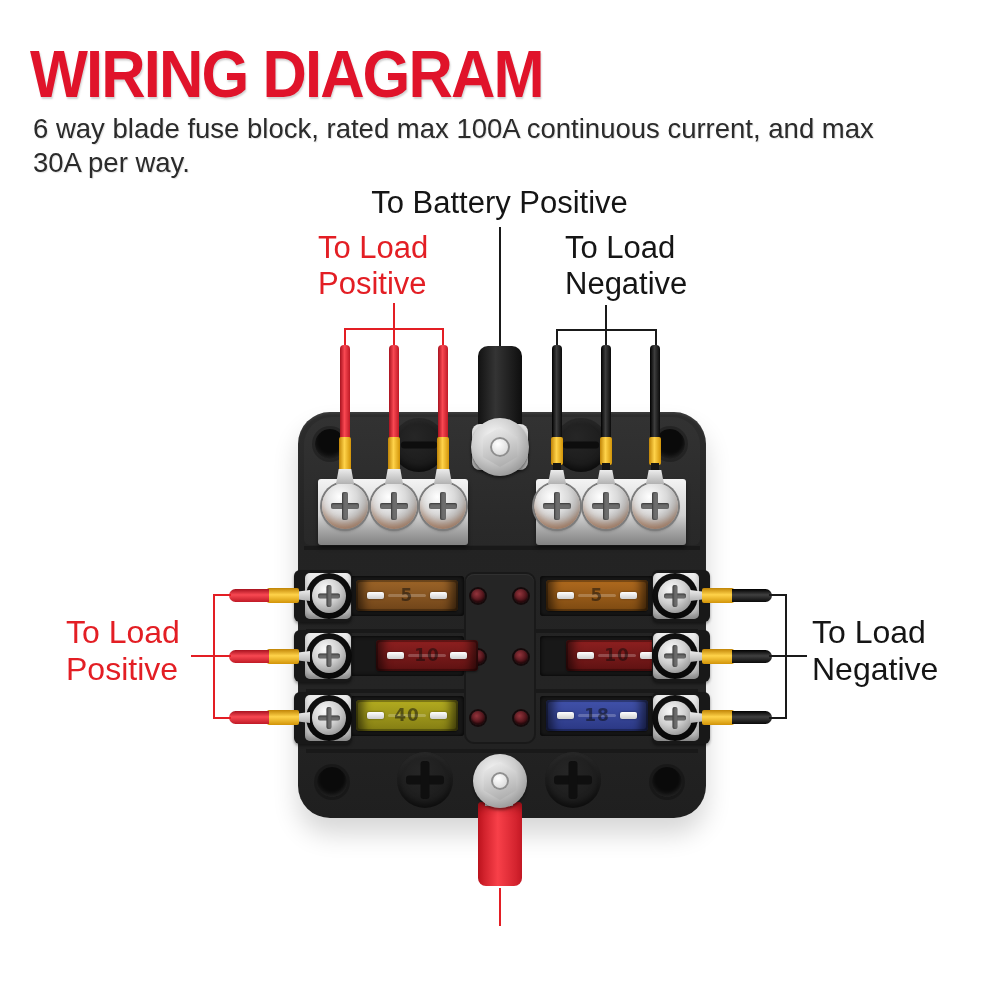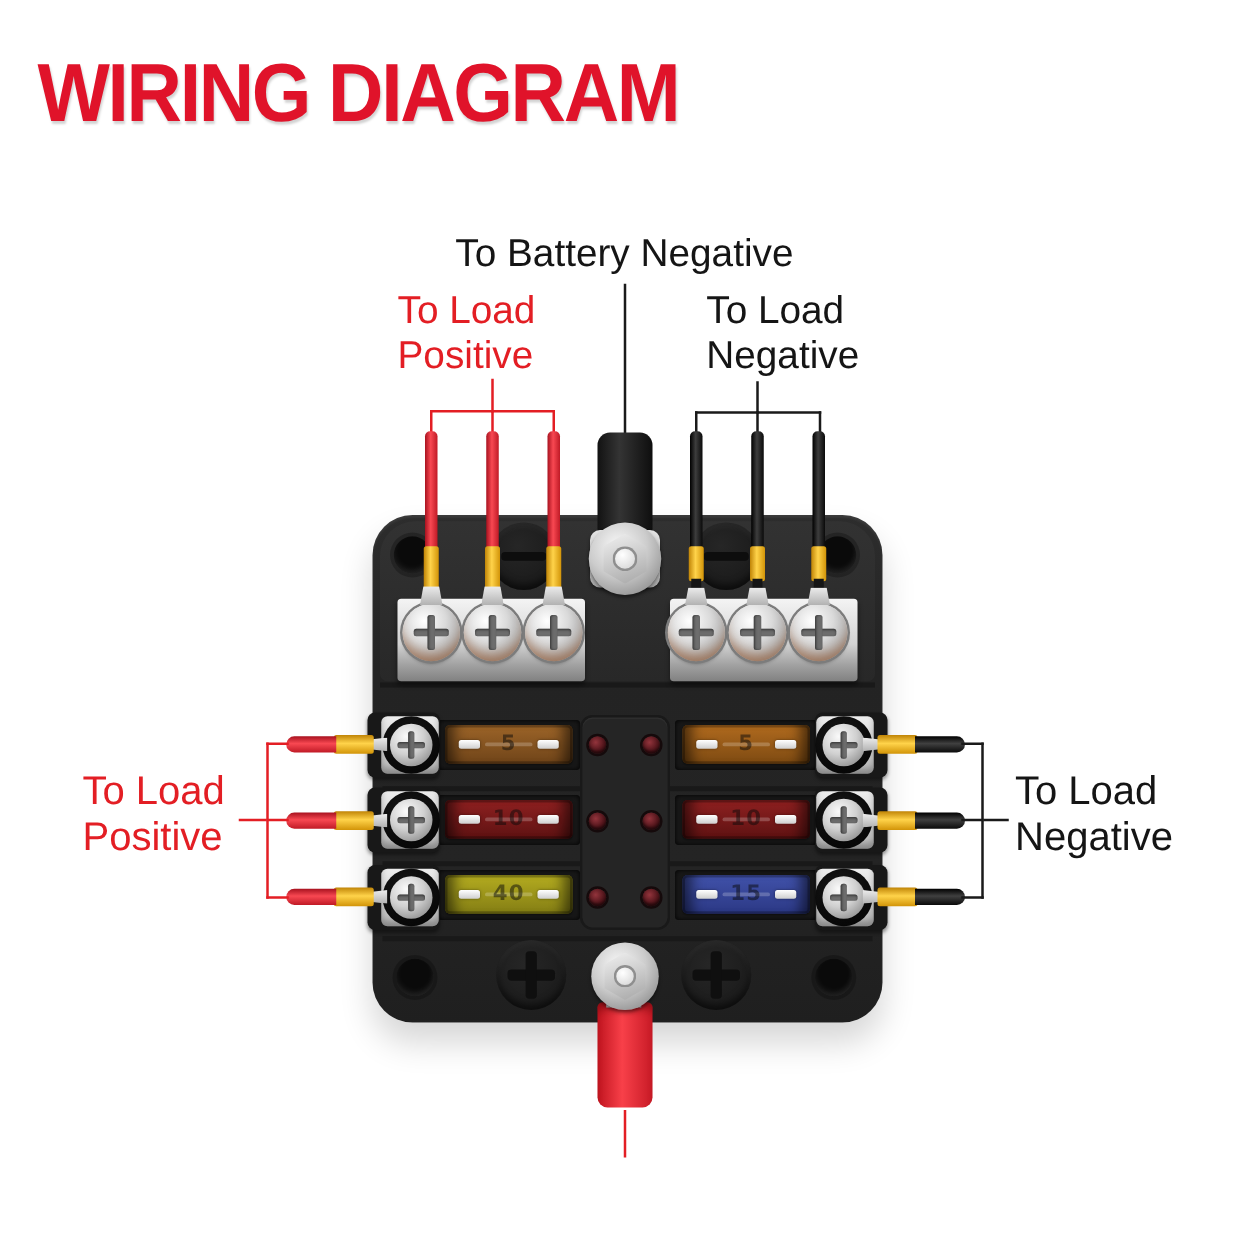--- a/index.html
+++ b/index.html
@@ -61,21 +61,21 @@
   .ring{width:46px;height:46px;border-radius:50%;background:radial-gradient(circle at 45% 40%,#1c1c1c,#050505 80%);}
   .screw2{border-radius:50%;background:radial-gradient(circle at 38% 30%,#fafafa,#d0d0d0 45%,#9a9a9a 78%,#828282);
     box-shadow:0 1px 2px rgba(0,0,0,.5);}
   
   .fuse-slot{width:114px;height:40px;border-radius:3px;background:#181818;box-shadow:inset 0 0 4px #000;}
   .fuse{width:102px;height:31px;border-radius:4px;
     box-shadow:inset 0 0 0 2px rgba(0,0,0,.28), inset 15px 0 10px -8px rgba(0,0,0,.55),
       inset -15px 0 10px -8px rgba(0,0,0,.55), 0 1px 2px rgba(0,0,0,.5);}
   .f-tan{background:linear-gradient(180deg,#9c6428,#6f4419);}
   .f-orange{background:linear-gradient(180deg,#b06a1e,#7d4a12);}
-  .f-red{background:linear-gradient(180deg,#8e2020,#5e1212);}
+  .f-red{background:linear-gradient(180deg,#8e2020,#5e1212);margin-left:20px;}
   .f-yellow{background:linear-gradient(180deg,#b4ac20,#837d14);}
   .f-blue{background:linear-gradient(180deg,#4152aa,#2b3884);}
   .blade{position:absolute;width:17px;height:7px;top:12px;background:linear-gradient(180deg,#ffffff,#cfcfcf);
     border-radius:2px;box-shadow:0 0 2px rgba(0,0,0,.5);}
   .blade.l{left:11px;} .blade.r{right:11px;}
   .element{position:absolute;left:32px;right:32px;top:14px;height:3px;background:rgba(255,255,255,.22);border-radius:2px;}
   .amp{position:absolute;left:0;right:0;top:0;bottom:0;text-align:center;line-height:31px;
     font-weight:bold;font-size:17px;letter-spacing:1px;color:rgba(10,10,10,.5);
     font-family:"DejaVu Sans",sans-serif;}
   .led-panel{left:466px;top:574px;width:68px;height:168px;border-radius:8px;background:#252525;
@@ -99,23 +99,25 @@
     background:linear-gradient(90deg,#c0141f,#f84049 45%,#c81a26);
     box-shadow:inset 0 10px 8px -5px rgba(110,8,12,.65);}
 </style>
 </head>
 <body>
 
 <div class="abs" style="left:0;top:0;width:1000px;height:1000px;">
 
   <div class="abs title">WIRING DIAGRAM</div>
   <div class="abs subtitle">
-  </div>
-
-  <div class="abs lbl lbl-blk" style="left:327px;top:185px;width:345px;text-align:center;">To Battery Negative</div>
+    <div>6 way blade fuse block, rated max 100A continuous current, and max</div>
+    <div>30A per way.</div>
+  </div>
+
+  <div class="abs lbl lbl-blk" style="left:327px;top:185px;width:345px;text-align:center;">To Battery Positive</div>
   <div class="abs lbl lbl-red" style="left:318px;top:230px;">
     <div>To Load</div>
     <div>Positive</div>
   </div>
   <div class="abs lbl lbl-blk" style="left:565px;top:230px;">
     <div>To Load</div>
     <div>Negative</div>
   </div>
 
   <div class="abs ln" style="left:499px;top:227px;width:2px;height:120px;"></div>
@@ -258,21 +260,21 @@
   <div class="abs fuse f-red" style="left:546px;top:640px;">
     <div class="element"></div>
       <div class="blade l"></div>
       <div class="blade r"></div>
     <div class="amp">10</div>
     </div>
   <div class="abs fuse f-blue" style="left:546px;top:700px;">
     <div class="element"></div>
       <div class="blade l"></div>
       <div class="blade r"></div>
-    <div class="amp">15</div>
+    <div class="amp">18</div>
     </div>
 
   <div class="abs term-house" style="left:294px;top:570px;"></div>
   <div class="abs term-house" style="left:294px;top:630px;"></div>
   <div class="abs term-house" style="left:294px;top:692px;"></div>
   <div class="abs term-block" style="left:305px;top:573px;"></div>
   <div class="abs term-block" style="left:305px;top:633px;"></div>
   <div class="abs term-block" style="left:305px;top:695px;"></div>
   <div class="abs ring" style="left:306px;top:573px;"></div>
   <div class="abs ring" style="left:306px;top:633px;"></div>

